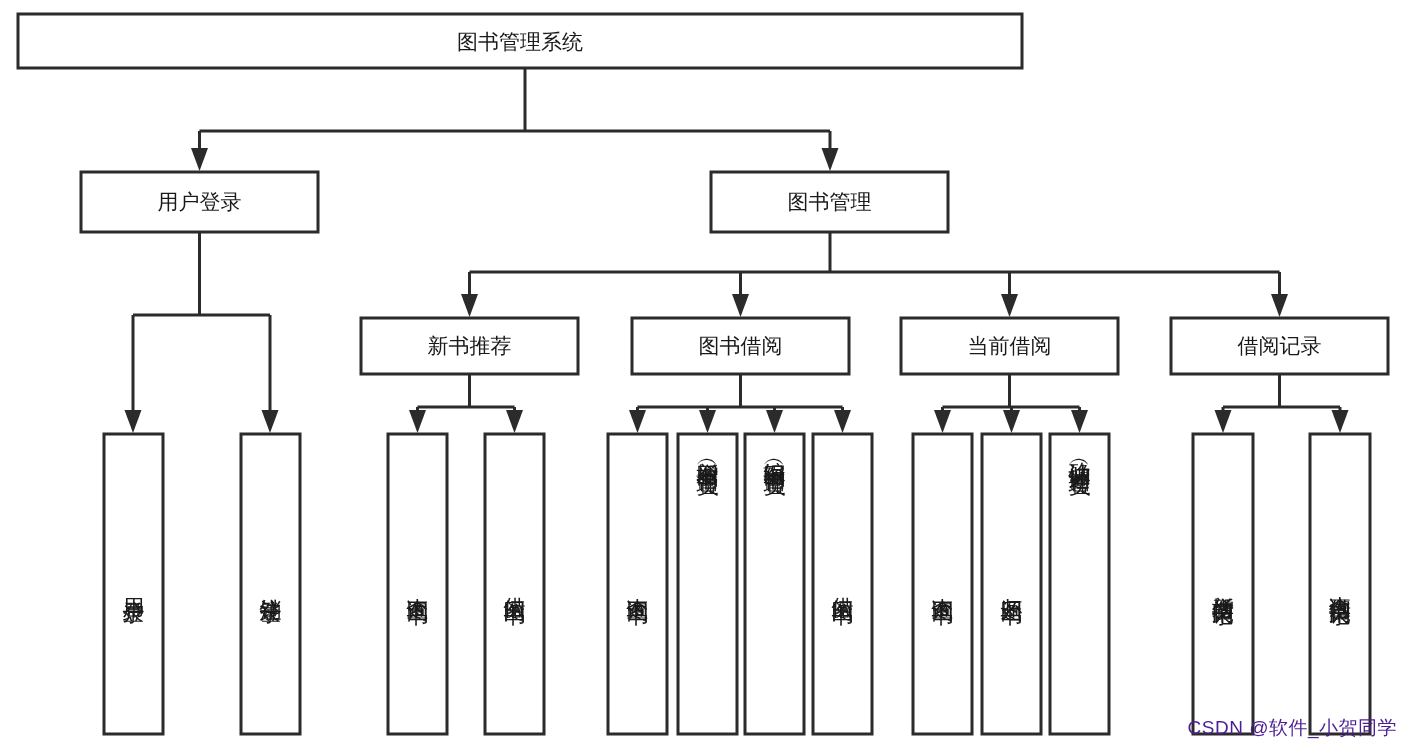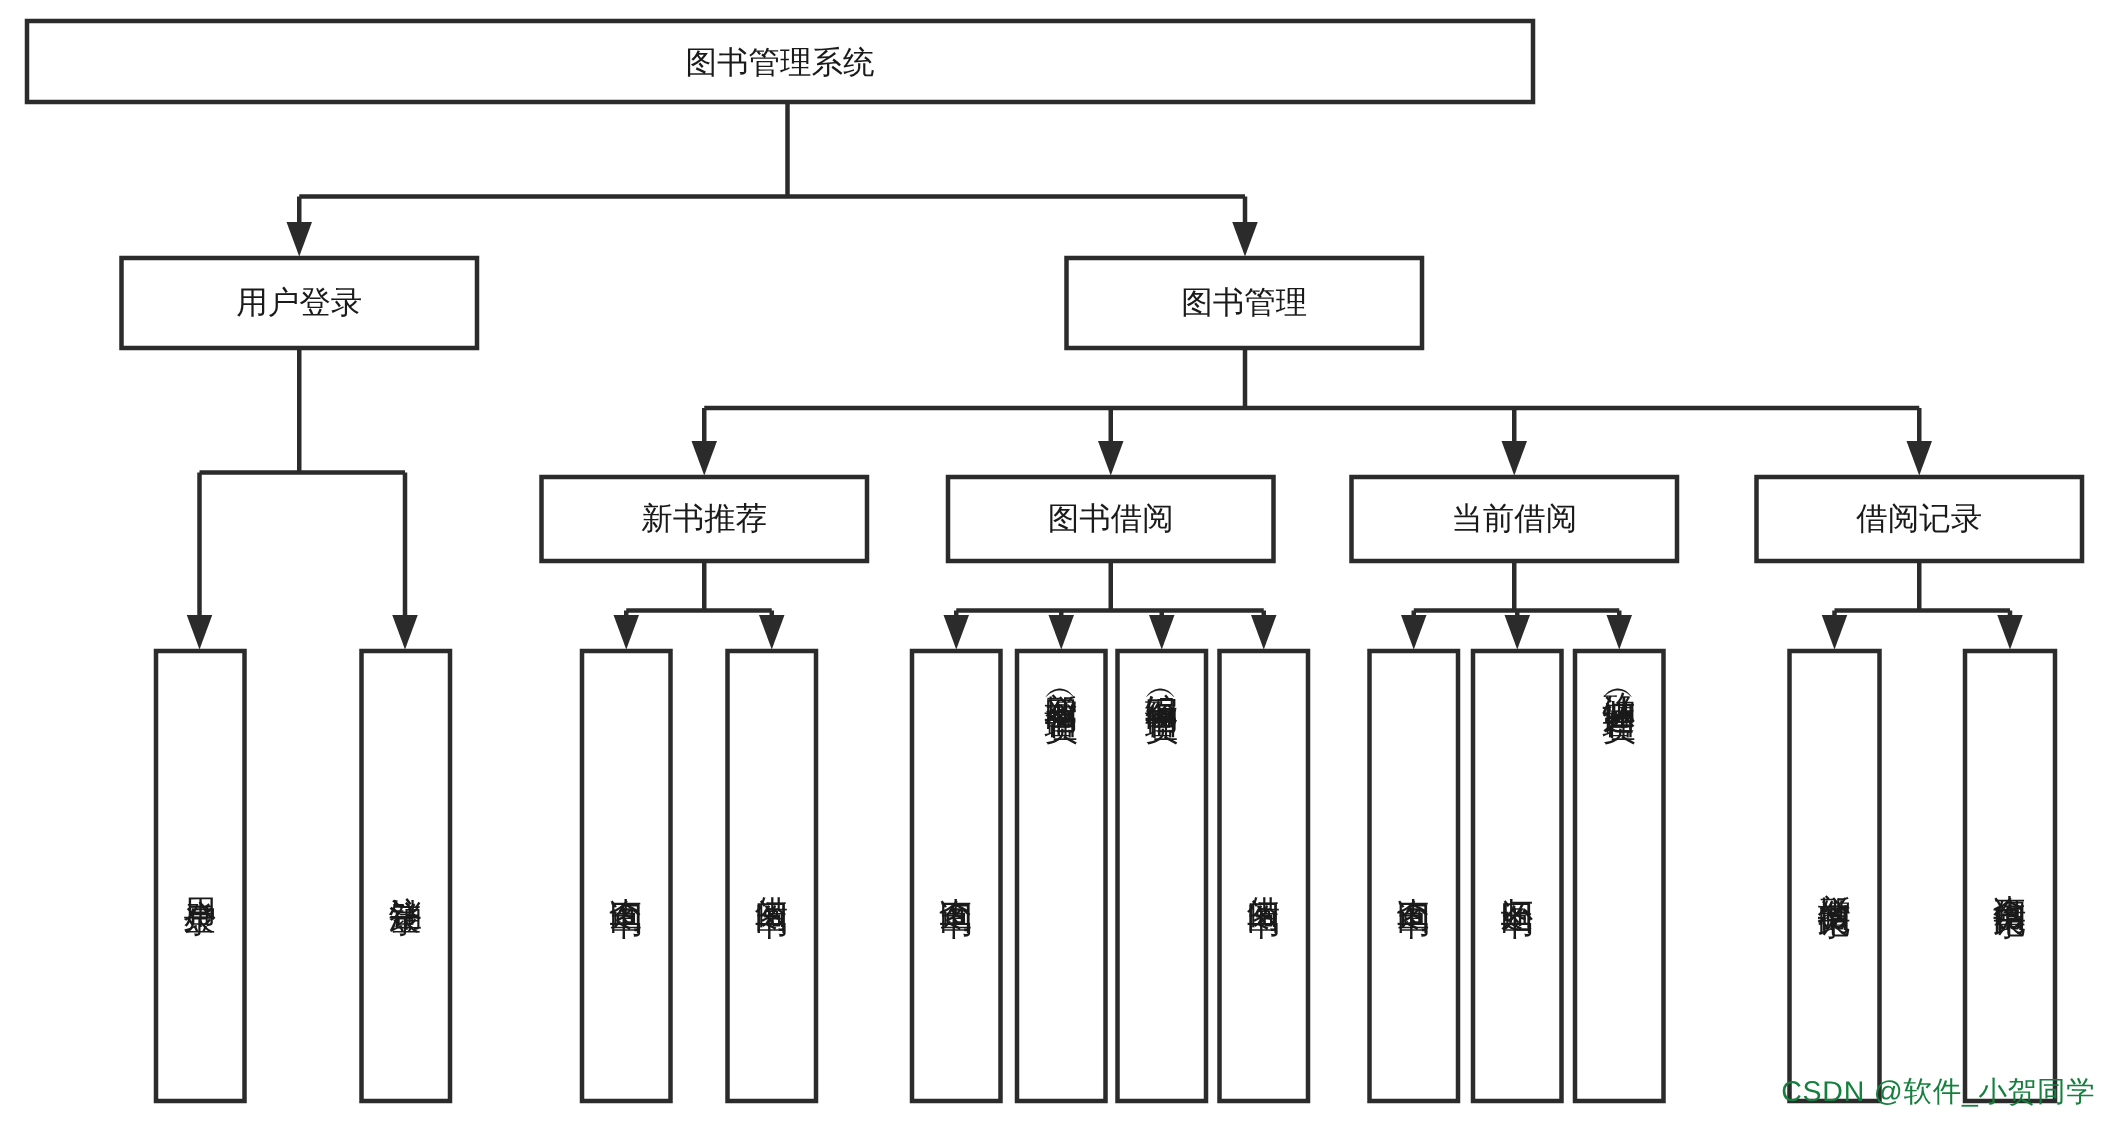--- a/index.html
+++ b/index.html
@@ -67,21 +67,21 @@
     color: #1a1a1a;
     white-space: nowrap;
     pointer-events: none;
   }
   .watermark {
     position: absolute;
     right: 8px;
     bottom: 6px;
     font-family: "Liberation Sans", "DejaVu Sans", sans-serif;
     font-size: 19px;
-    color: #15803d;
+    color: #4c1d95;
     letter-spacing: 0.5px;
     user-select: none;
   }
 </style>
 </head>
 <body>
 
 <div id="diagram-root">
 
   <svg id="flowchart" viewBox="0 0 1405 747">

